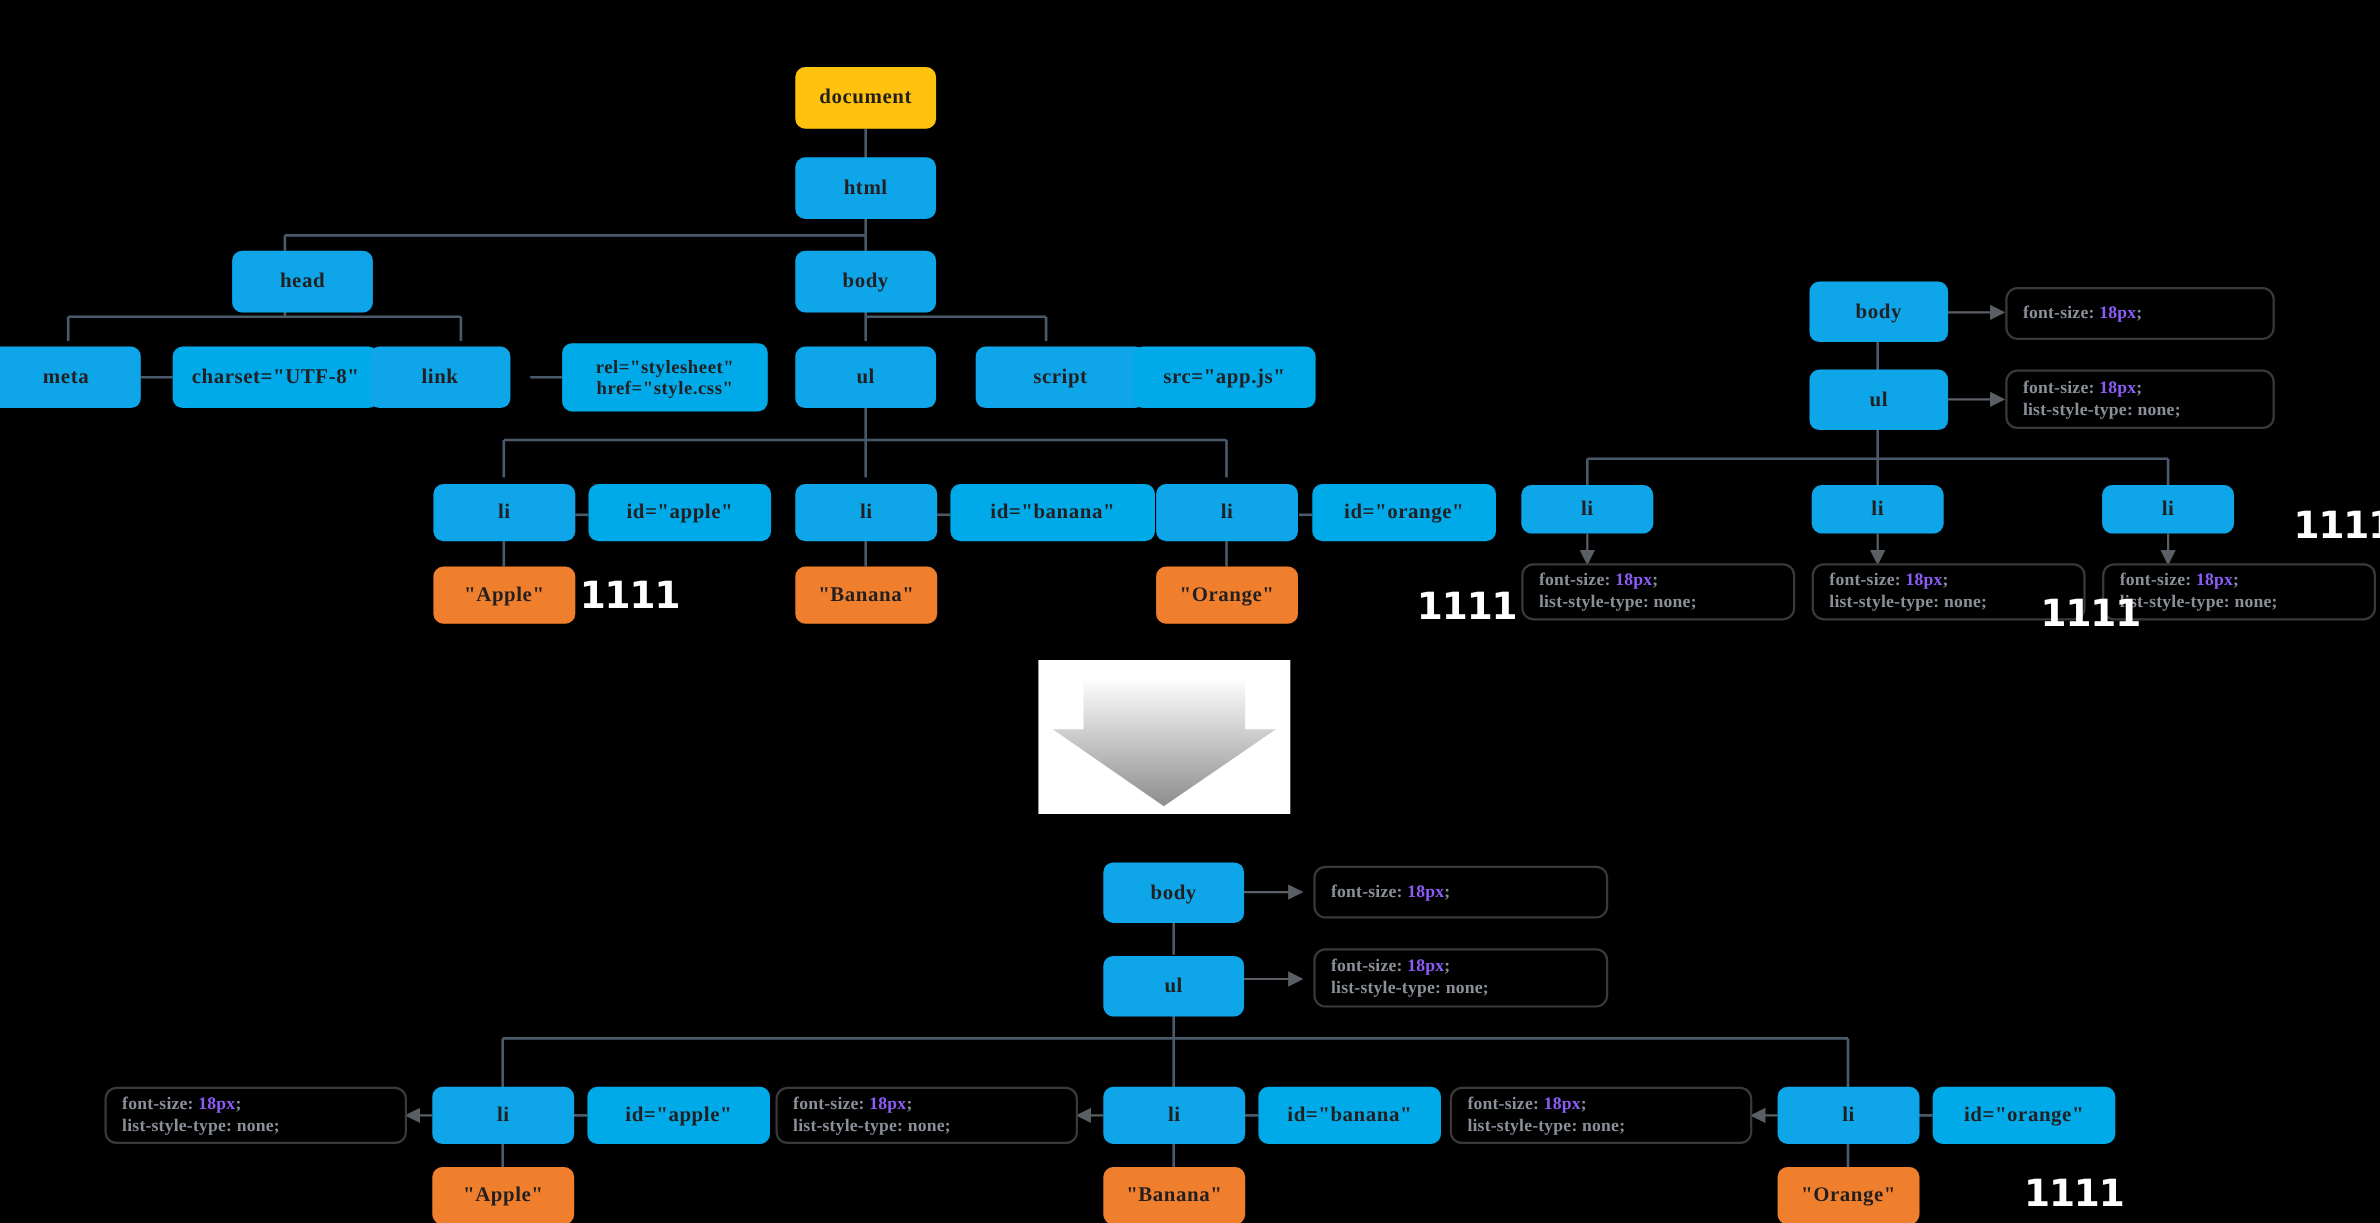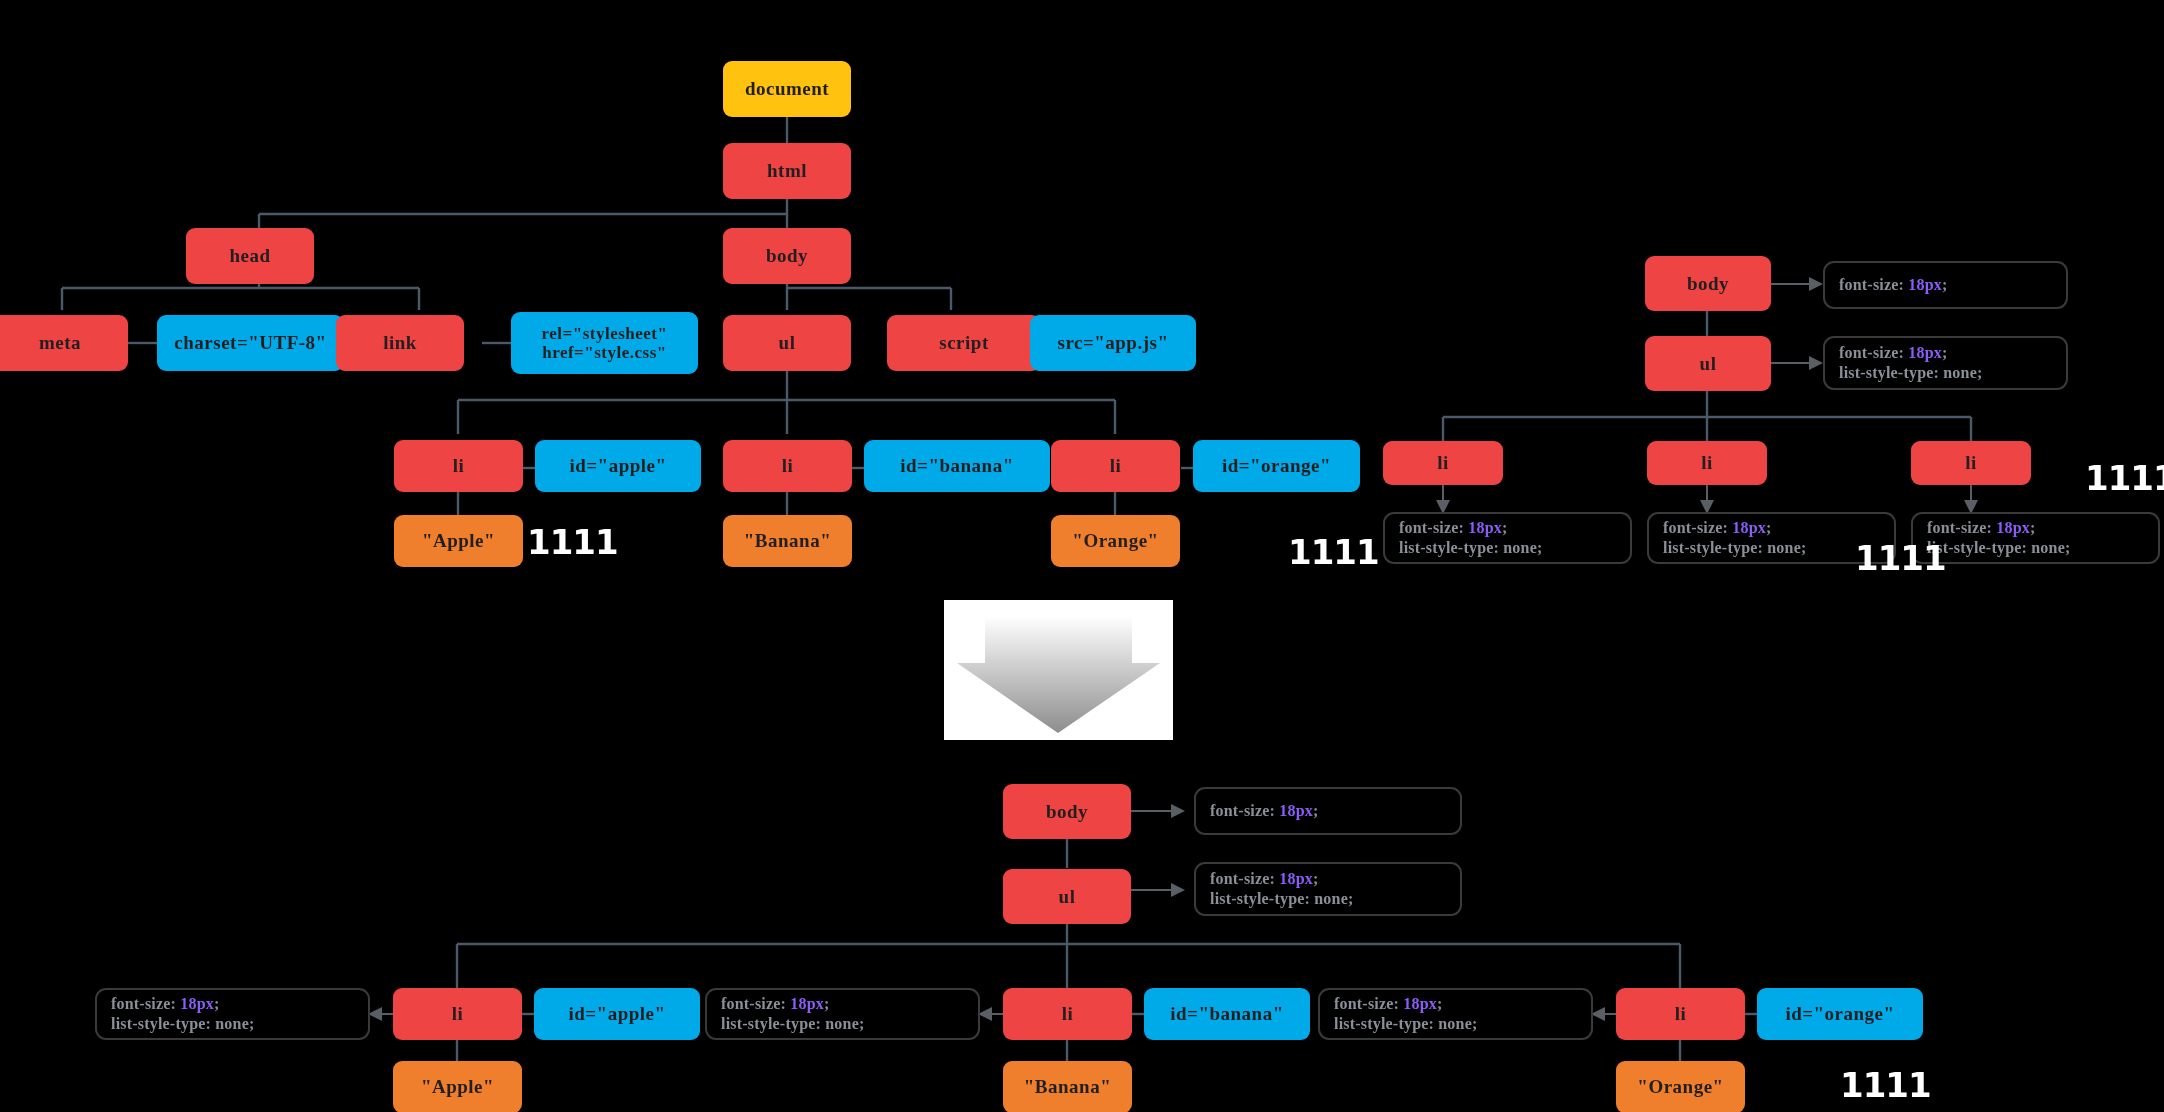--- a/index.html
+++ b/index.html
@@ -40,21 +40,21 @@
     justify-content: center;
     text-align: center;
     border-radius: 9px;
     font-family: Liberation Serif, serif;
     font-weight: bold;
     color: #231f20;
     letter-spacing: 0.5px;
     line-height: 1.12;
     white-space: pre;
   }
-  .node.elem   { background: #ef4444; text-align: right; }
+  .node.elem   { background: #0ea5e9; text-align: right; }
   .node.doc    { background: #FFC20E; }
   .node.attr   { background: #00A9E8; }
   .node.text   { background: #F07F2D; }
 
   .node.css {
     background: #000000;
     border: 2px solid #3a3a3a;
     border-radius: 11px;
     color: #8a8f98;
     font-weight: bold;
@@ -176,21 +176,21 @@
       <path d="M393,1014 L370,1014"></path>
       <path d="M1003,1014 L980,1014"></path>
       <path d="M1616,1014 L1593,1014"></path>
     </g>
   </svg>
 
   <div class="node doc" style="left:723px; top:61px; width:128px; height:56px; font-size:19px;">document</div>
 
   <div class="node elem" style="left:723px; top:143px; width:128px; height:56px; font-size:19px;">html</div>
 
-  <div class="node elem" style="left:186px; top:228px; width:128px; height:56px; font-size:19px;">head</div>
+  <div class="node elem" style="left:211px; top:228px; width:128px; height:56px; font-size:19px;">head</div>
 
   <div class="node elem" style="left:723px; top:228px; width:128px; height:56px; font-size:19px;">body</div>
 
   <div class="node elem" style="left:-8px; top:315px; width:136px; height:56px; font-size:19px;">meta</div>
 
   <div class="node attr" style="left:157px; top:315px; width:187px; height:56px; font-size:19px;">charset="UTF-8"</div>
 
   <div class="node elem" style="left:336px; top:315px; width:128px; height:56px; font-size:19px;">link</div>
 
   <div class="node attr" style="left:511px; top:312px; width:187px; height:62px; font-size:17px;">rel="stylesheet"

